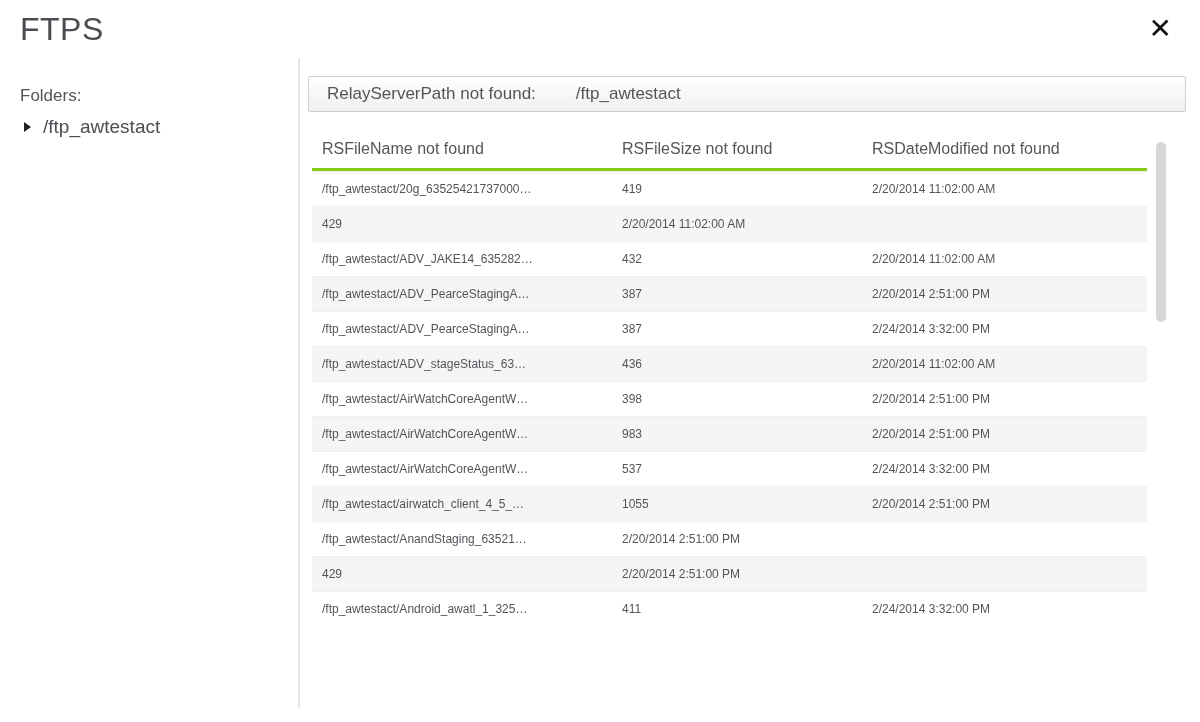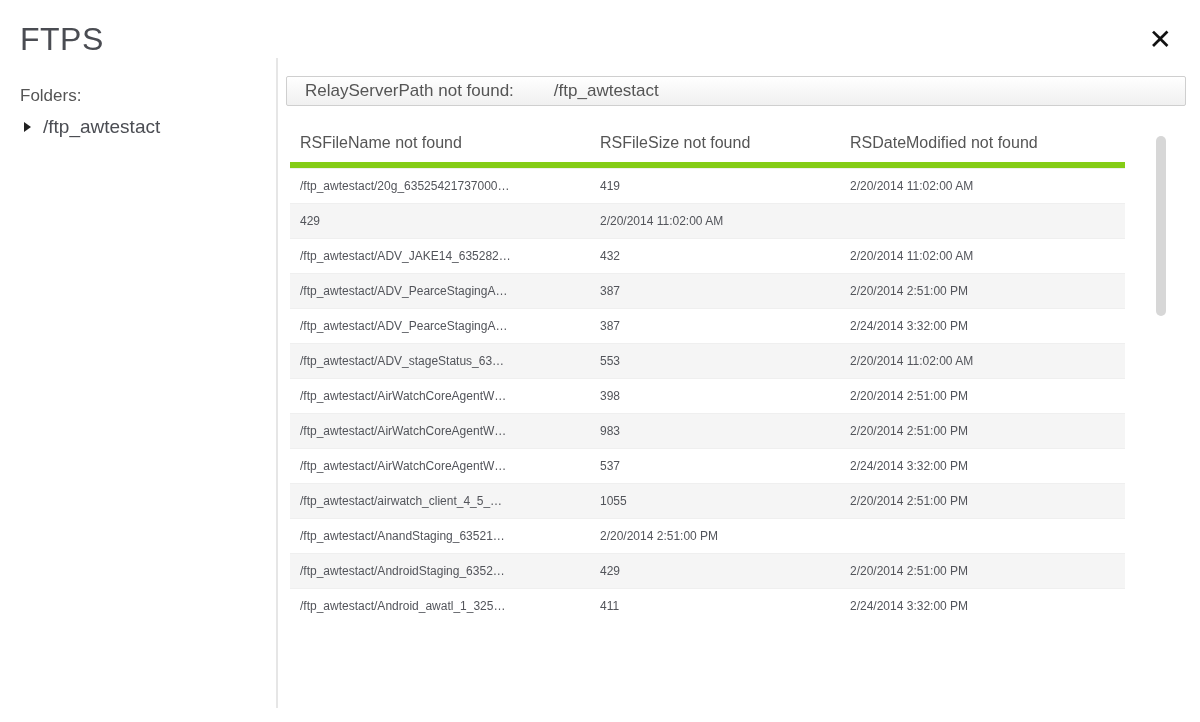--- a/index.html
+++ b/index.html
@@ -7,21 +7,21 @@
     margin: 0; padding: 0;
     width: 1200px; height: 722px;
     font-family: "Segoe UI", Arial, sans-serif;
     color: #52545a;
     background: #ffffff;
     overflow: hidden;
   }
   .header {
     height: 58px;
     display: flex;
-    align-items: flex-end;
+    align-items: center;
     justify-content: space-between;
     padding: 0 20px 0 20px;
   }
   .header h1 {
     font-size: 32px;
     font-weight: 300;
     margin: 0;
     color: #4a4c52;
     letter-spacing: 0.5px;
   }
@@ -31,21 +31,21 @@
     cursor: pointer;
     color: #111;
     padding: 4px 8px;
     line-height: 1;
   }
   .body {
     display: flex;
     height: 650px;
   }
   .sidebar {
-    width: 278px;
+    width: 300px;
     padding: 28px 18px 0 20px;
     border-right: 2px solid #e6e6e6;
     background: #fff;
     font-size: 17px;
   }
   .sidebar-label { color:#555; margin-bottom: 6px; }
   .folder-row {
     display: flex;
     align-items: center;
     gap: 12px;
@@ -60,21 +60,21 @@
   }
   .folder-name { font-size: 19px; color:#4b4d53; }
   .main {
     flex: 1;
     position: relative;
     padding: 18px 8px 0 8px;
   }
   .pathbar {
     border: 1px solid #cfcfcf;
     background: linear-gradient(#ffffff, #f0f0f0);
-    height: 30px;
+    height: 36px;
     display: flex;
     align-items: center;
     font-size: 17px;
     color: #555;
     padding: 0 18px;
     gap: 40px;
     border-radius: 2px;
     margin-right: 6px;
   }
   .grid-wrap {
@@ -87,21 +87,21 @@
   }
   .grid-head, .row {
     display: grid;
     grid-template-columns: 300px 250px 1fr;
     align-items: center;
     padding: 10px 10px;
     font-size: 12px;
   }
   .grid-head {
     color: #555;
-    border-bottom: 6px solid #84cc16;
+    border-bottom: 3px solid #84cc16;
     font-size: 16px;
   }
   .row { border-top: 1px solid #efefef; }
   .row.alt { background: #f5f5f5; }
   .ellipsis {
     white-space: nowrap;
     overflow: hidden;
     text-overflow: ellipsis;
     padding-right: 12px;
   }
@@ -166,21 +166,21 @@
               <div>387</div>
               <div>2/20/2014 2:51:00 PM</div>
             </div>
             <div class="row">
               <div class="ellipsis">/ftp_awtestact/ADV_PearceStagingA…</div>
               <div>387</div>
               <div>2/24/2014 3:32:00 PM</div>
             </div>
             <div class="row alt">
               <div class="ellipsis">/ftp_awtestact/ADV_stageStatus_63…</div>
-              <div>553</div>
+              <div>436</div>
               <div>2/20/2014 11:02:00 AM</div>
             </div>
             <div class="row">
               <div class="ellipsis">/ftp_awtestact/AirWatchCoreAgentW…</div>
               <div>398</div>
               <div>2/20/2014 2:51:00 PM</div>
             </div>
             <div class="row alt">
               <div class="ellipsis">/ftp_awtestact/AirWatchCoreAgentW…</div>
               <div>983</div>
@@ -194,21 +194,20 @@
             <div class="row alt">
               <div class="ellipsis">/ftp_awtestact/airwatch_client_4_5_…</div>
               <div>1055</div>
               <div>2/20/2014 2:51:00 PM</div>
             </div>
             <div class="row">
               <div class="ellipsis">/ftp_awtestact/AnandStaging_63521…</div>
               <div>2/20/2014 2:51:00 PM</div>
             </div>
             <div class="row alt">
-              <div class="ellipsis">/ftp_awtestact/AndroidStaging_6352…</div>
               <div>429</div>
               <div>2/20/2014 2:51:00 PM</div>
             </div>
             <div class="row">
               <div class="ellipsis">/ftp_awtestact/Android_awatl_1_325…</div>
               <div>411</div>
               <div>2/24/2014 3:32:00 PM</div>
             </div>
           </div>
       </div>

